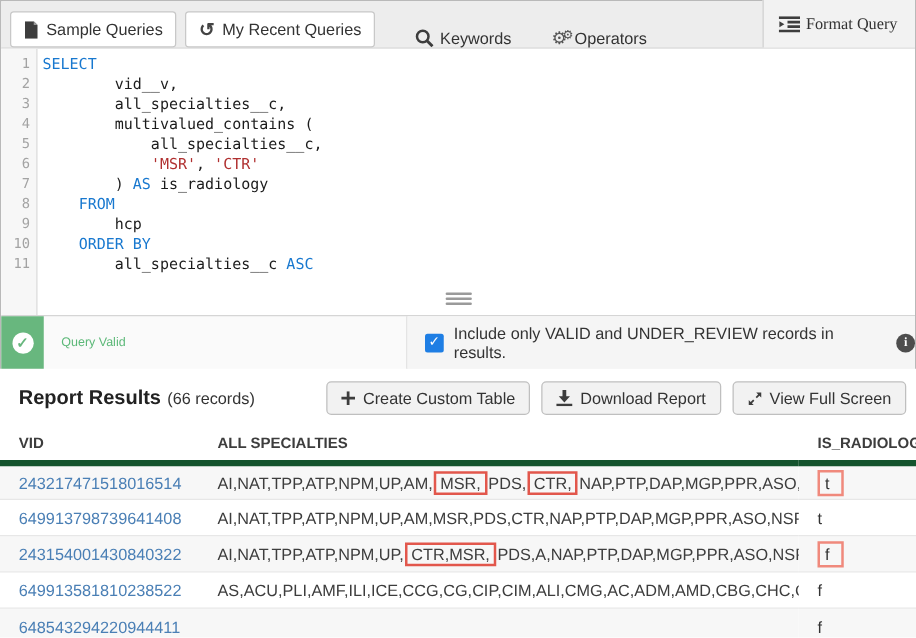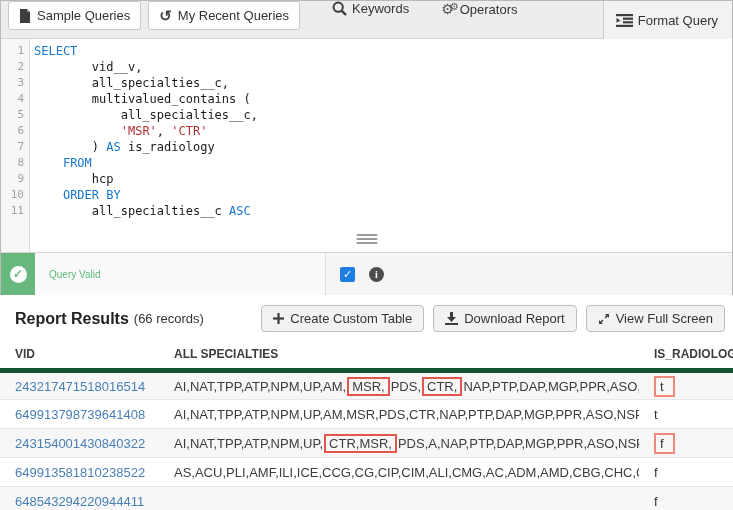--- a/index.html
+++ b/index.html
@@ -2,32 +2,32 @@
 <html><head>
 <meta charset="utf-8">
 <style>
   * { margin:0; padding:0; box-sizing:border-box; }
   html,body { width:733px; height:510px; background:#fff; overflow:hidden;
               font-family:"Liberation Sans", sans-serif; color:#333; }
 
   
   .query-panel { border:1px solid #b9b9b9; border-bottom:none; }
 
-  .toolbar { height:38px; background:#ededed; display:flex; align-items:flex-start;
+  .toolbar { height:38px; background:#ededed; display:flex; align-items:flex-end;
              border-bottom:1px solid #d5d5d5; }
   .tb-btn { display:inline-flex; align-items:center; gap:6px; height:29px;
             background:#fff; border:1px solid #c8c8c8; border-radius:3px;
             padding:0 10px; margin-left:7px; font-size:13px; color:#333; cursor:pointer;
             font-family:"Liberation Sans", sans-serif; }
   .helper-label { font-weight:bold; font-size:13px; color:#444; margin-left:30px; }
   .tool-link { display:inline-flex; align-items:center; gap:5px; font-size:13px;
                color:#333; margin-left:32px; cursor:pointer; text-decoration:none; }
   .tb-spacer { flex:1; }
   .format-area { height:38px; display:flex; align-items:center; border-left:1px solid #cfcfcf;
-                 padding:0 14px 0 12px; background:#f2f2f2; }
+                 padding:0 14px 0 12px; background:#f2f2f2;font-family:Liberation Serif, serif; }
   .gear-icon { font-size:14px; color:#555; letter-spacing:-4px; }
   .gear-icon .g2 { font-size:10px; vertical-align:4px; }
   .hist-icon { font-size:15px; font-weight:bold; color:#444; }
 
   
   .editor { position:relative; height:213px; background:#fff; }
   .ed-lines { padding-top:4px; }
   .gutter-bg { position:absolute; left:0; top:0; bottom:0; width:29px;
                background:#f7f7f7; border-right:1px solid #ddd; }
   .line { display:flex; height:16px; line-height:16px;
@@ -187,20 +187,21 @@
   </div>
 
   <div class="status-bar">
     <div class="status-green">
       <div class="check-circle">✓</div>
     </div>
     <div class="status-text">Query Valid</div>
     <div class="status-divider"></div>
     <div class="include-area">
       <span class="checkbox">✓</span>
+      <span>Include only VALID and UNDER_REVIEW records in results.</span>
       <span class="info-icon">i</span>
     </div>
   </div>
 </div>
 
 <div class="results-section">
   <div class="results-header">
     <span class="results-title">Report Results</span>
     <span class="records-count">(66 records)</span>
     <div class="rh-spacer"></div>

